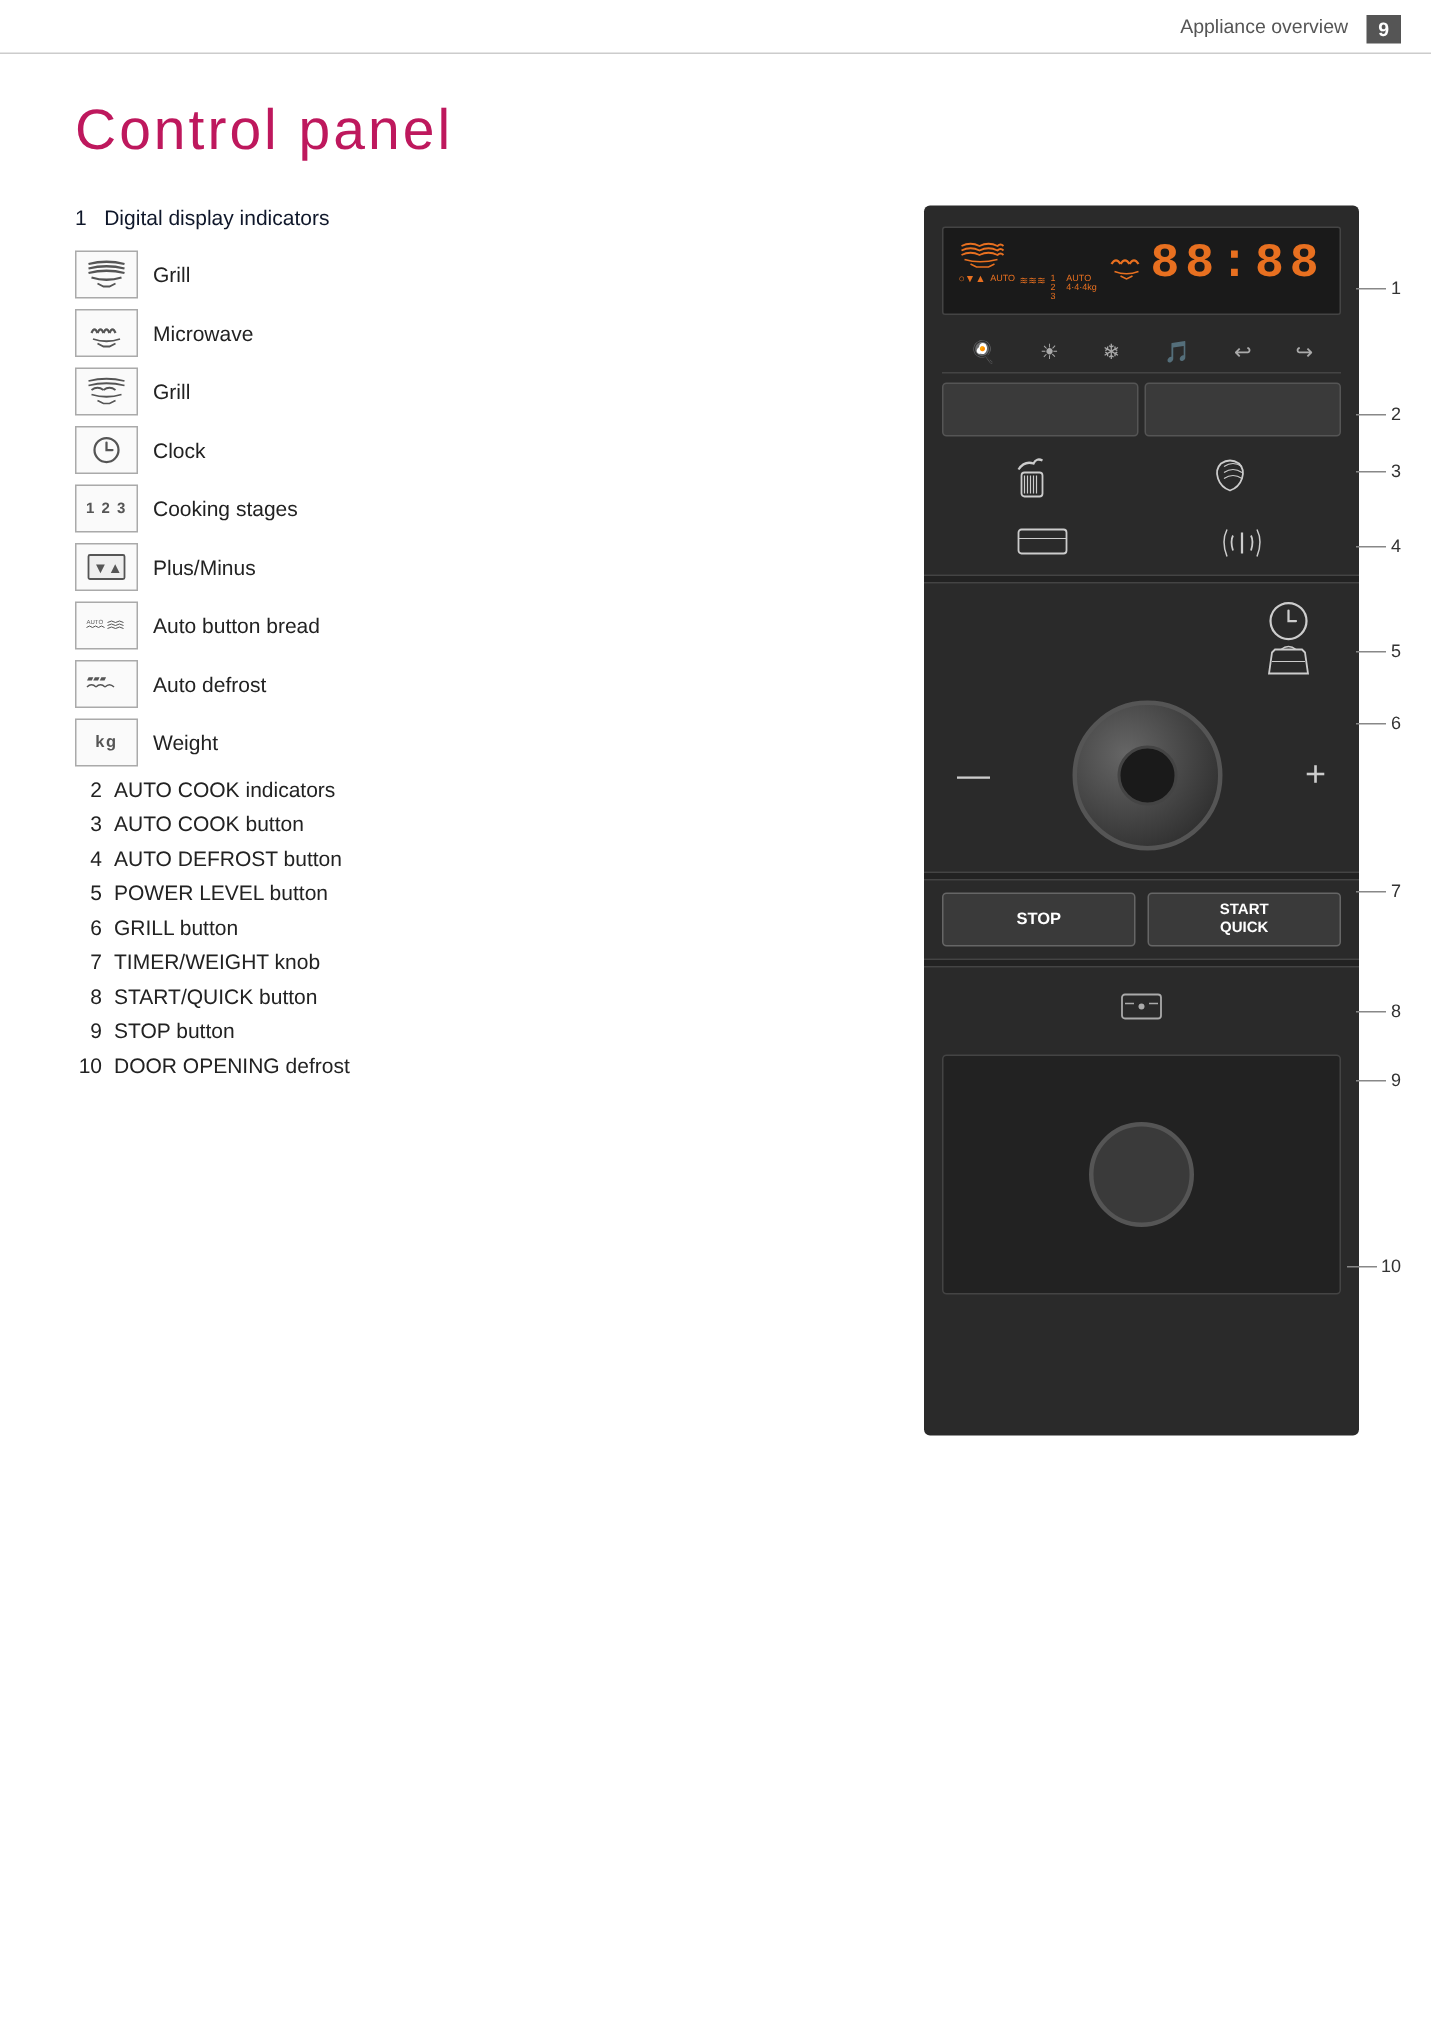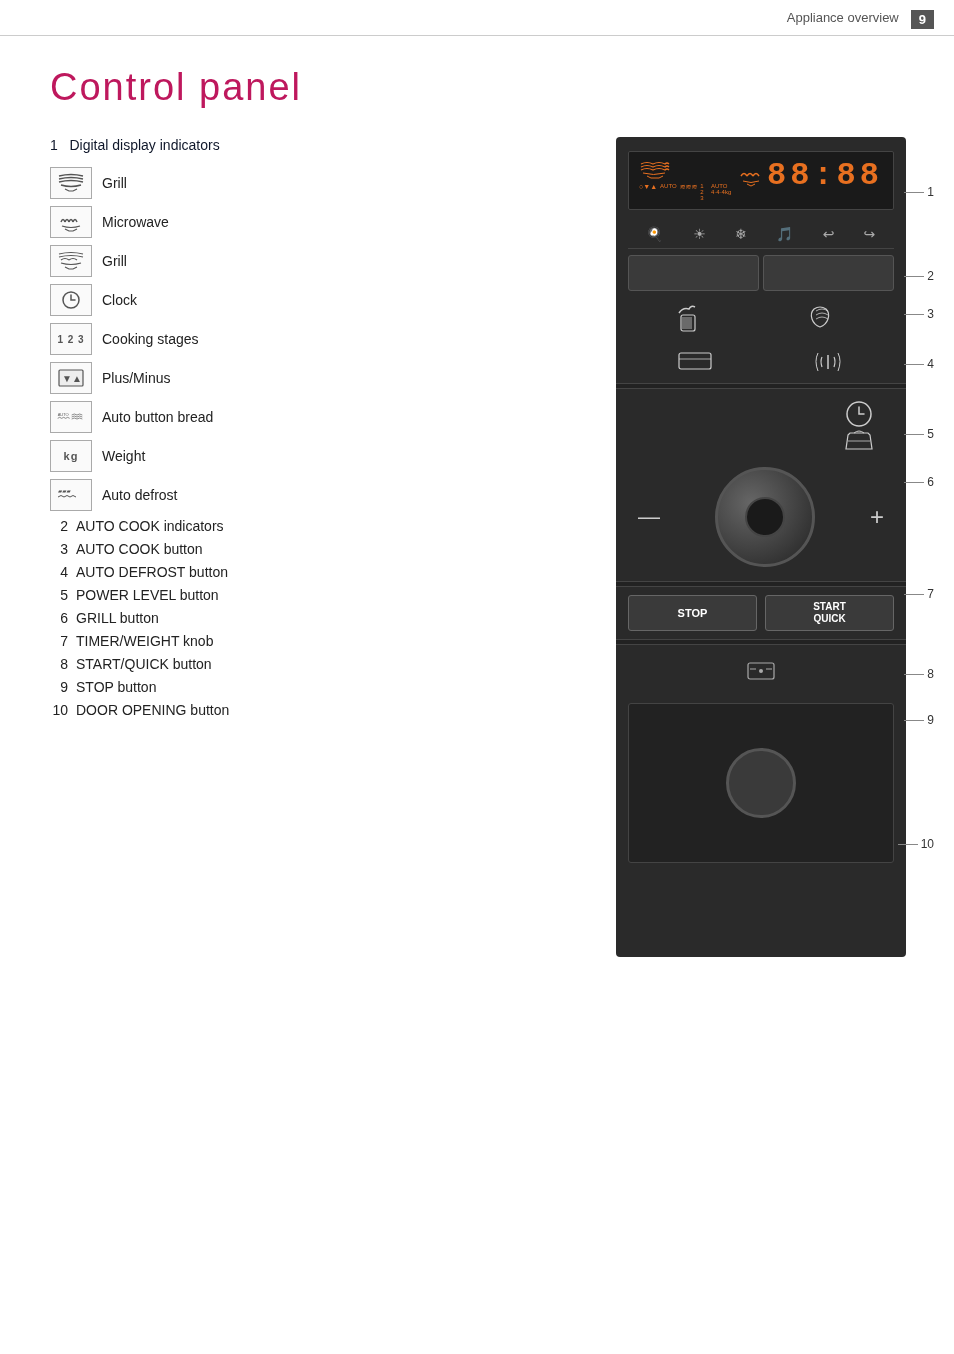--- a/index.html
+++ b/index.html
@@ -332,37 +332,37 @@
               <path d="M13 13 Q16 10 19 13" stroke="#555" stroke-width="1" fill="none"></path>
               <path d="M22 8 Q26 5 30 8 Q34 5 38 8" stroke="#555" stroke-width="1" fill="none"></path>
               <path d="M22 11 Q26 8 30 11 Q34 8 38 11" stroke="#555" stroke-width="1" fill="none"></path>
               <path d="M22 14 Q26 11 30 14 Q34 11 38 14" stroke="#555" stroke-width="1" fill="none"></path>
             </svg>
           </div>
           <span>Auto button bread</span>
         </li>
 
         <li>
-          <div class="icon-box small-text">
-            <span style="font-size:11px;color:#555;font-weight:bold;">kg</span>
-          </div>
-          <span>Weight</span>
-        </li>
-
-        <li>
           <div class="icon-box">
             <svg viewBox="0 0 28 22" fill="none">
               <text x="1" y="9" font-size="5.5" fill="#555">▰▰▰</text>
               <path d="M1 13 Q4 10 7 13" stroke="#555" stroke-width="1" fill="none"></path>
               <path d="M7 13 Q10 10 13 13" stroke="#555" stroke-width="1" fill="none"></path>
               <path d="M13 13 Q16 10 19 13" stroke="#555" stroke-width="1" fill="none"></path>
             </svg>
           </div>
           <span>Auto defrost</span>
         </li>
+
+        <li>
+          <div class="icon-box small-text">
+            <span style="font-size:11px;color:#555;font-weight:bold;">kg</span>
+          </div>
+          <span>Weight</span>
+        </li>
       </ul>
 
       <ul class="numbered-list">
         <li>
           <span class="num">2</span>
           <span>AUTO COOK indicators</span>
         </li>
         <li>
           <span class="num">3</span>
           <span>AUTO COOK button</span>
@@ -386,21 +386,21 @@
         <li>
           <span class="num">8</span>
           <span>START/QUICK button</span>
         </li>
         <li>
           <span class="num">9</span>
           <span>STOP button</span>
         </li>
         <li>
           <span class="num">10</span>
-          <span>DOOR OPENING button</span>
+          <span>DOOR OPENING defrost</span>
         </li>
       </ul>
     </div>
 
     <div class="right-col">
       <div class="diagram-wrapper">
         <div class="microwave-diagram">
 
           <div class="display-area">
             <div style="display:flex; align-items:flex-start; gap:6px;">

